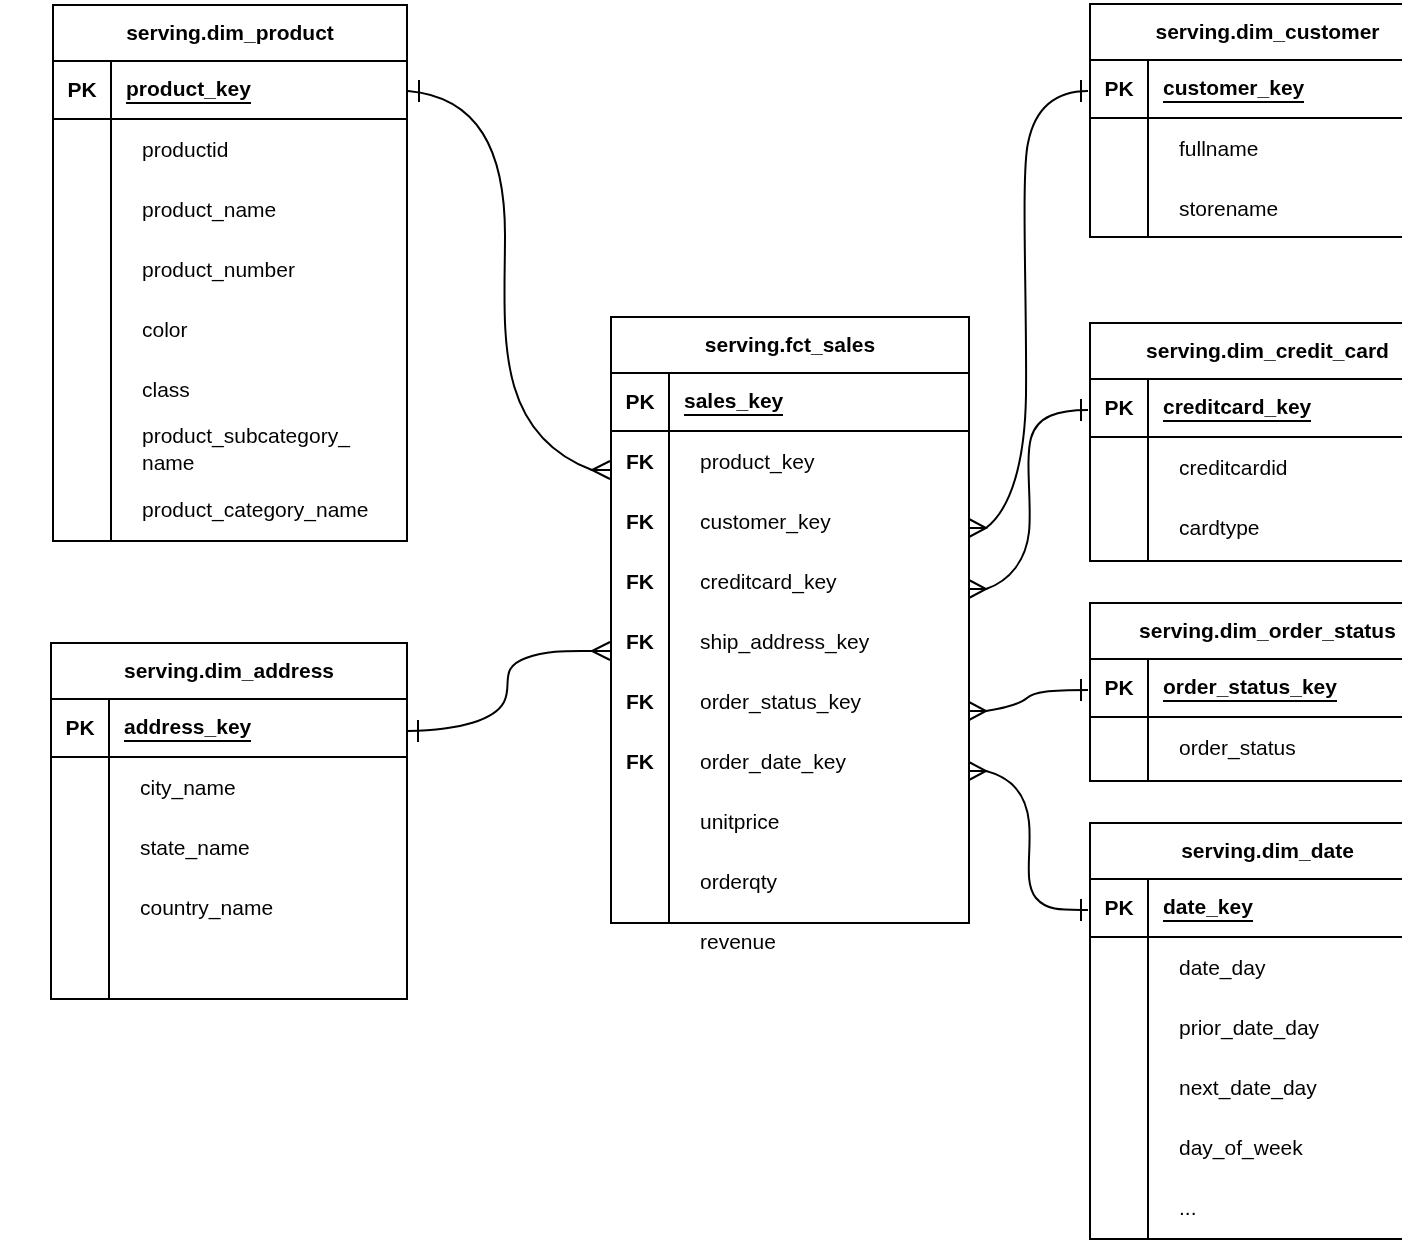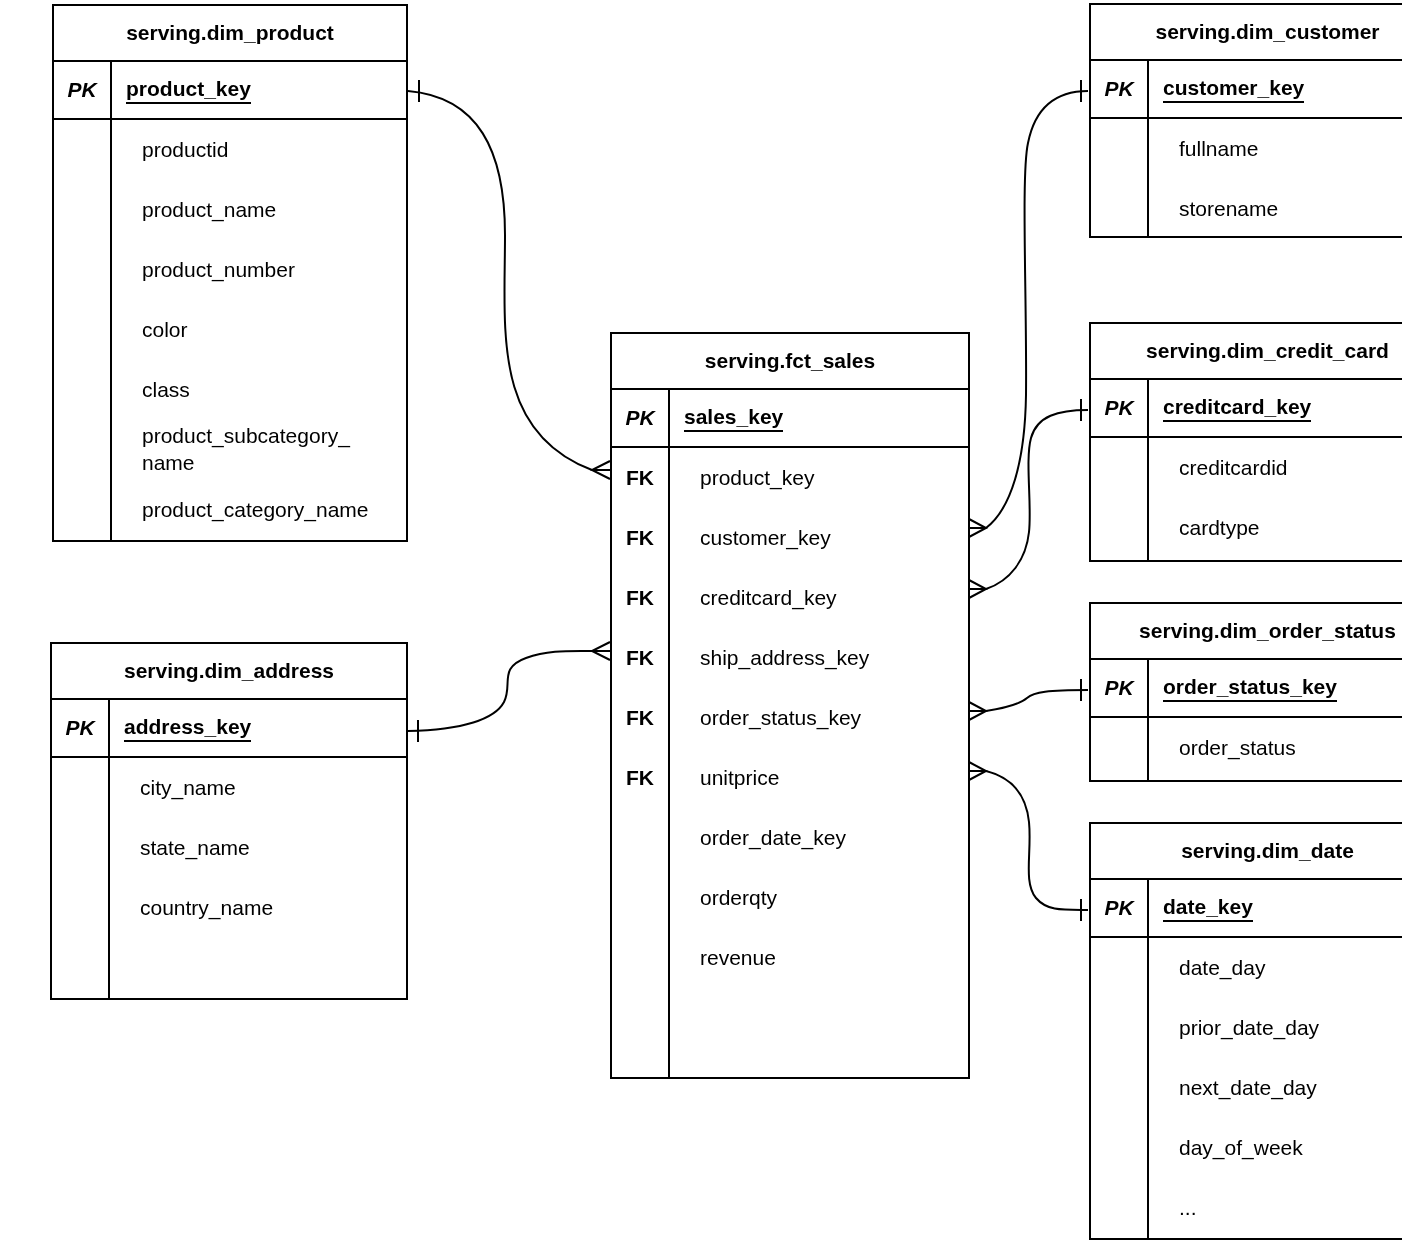--- a/index.html
+++ b/index.html
@@ -30,21 +30,21 @@
   }
   .pkrow{
     height:56px;flex:0 0 56px;
     border-bottom:2px solid #000;
     display:flex;
   }
   .kcell{
     width:56px;flex:0 0 56px;
     border-right:2px solid #000;
     display:flex;align-items:center;justify-content:center;
-    font-weight:bold;font-size:21px;font-style:italic;
+    font-weight:bold;font-size:21px;
   }
   .pcell{
     flex:1;display:flex;align-items:center;
     padding-left:14px;
     font-weight:bold;font-size:21px;
   }
   .pku{border-bottom:2px solid #000;padding-bottom:1px;}
   .ebody{flex:1;display:flex;min-height:0;}
   .kcol{
     width:56px;flex:0 0 56px;
@@ -157,21 +157,21 @@
         <div class="ktag"></div>
       </div>
       <div class="fields">
         <div class="fname">city_name</div>
         <div class="fname">state_name</div>
         <div class="fname">country_name</div>
       </div>
     </div>
   </div>
 
-  <div class="etable" style="left:562px;top:332px;width:360px;height:747px">
+  <div class="etable" style="left:562px;top:316px;width:360px;height:608px">
     <div class="etitle">serving.fct_sales</div>
     <div class="pkrow">
       <div class="kcell">PK</div>
       <div class="pcell">
           <span class="pku">sales_key</span>
         </div>
     </div>
     <div class="ebody">
       <div class="kcol">
         <div class="ktag">FK</div>
@@ -183,22 +183,22 @@
         <div class="ktag"></div>
         <div class="ktag"></div>
         <div class="ktag"></div>
       </div>
       <div class="fields">
         <div class="fname">product_key</div>
         <div class="fname">customer_key</div>
         <div class="fname">creditcard_key</div>
         <div class="fname">ship_address_key</div>
         <div class="fname">order_status_key</div>
+        <div class="fname">order_date_key</div>
         <div class="fname">unitprice</div>
-        <div class="fname">order_date_key</div>
         <div class="fname">orderqty</div>
         <div class="fname">revenue</div>
       </div>
     </div>
   </div>
 
   <div class="etable" style="left:1041px;top:3px;width:357px;height:235px">
     <div class="etitle">serving.dim_customer</div>
     <div class="pkrow">
       <div class="kcell">PK</div>

